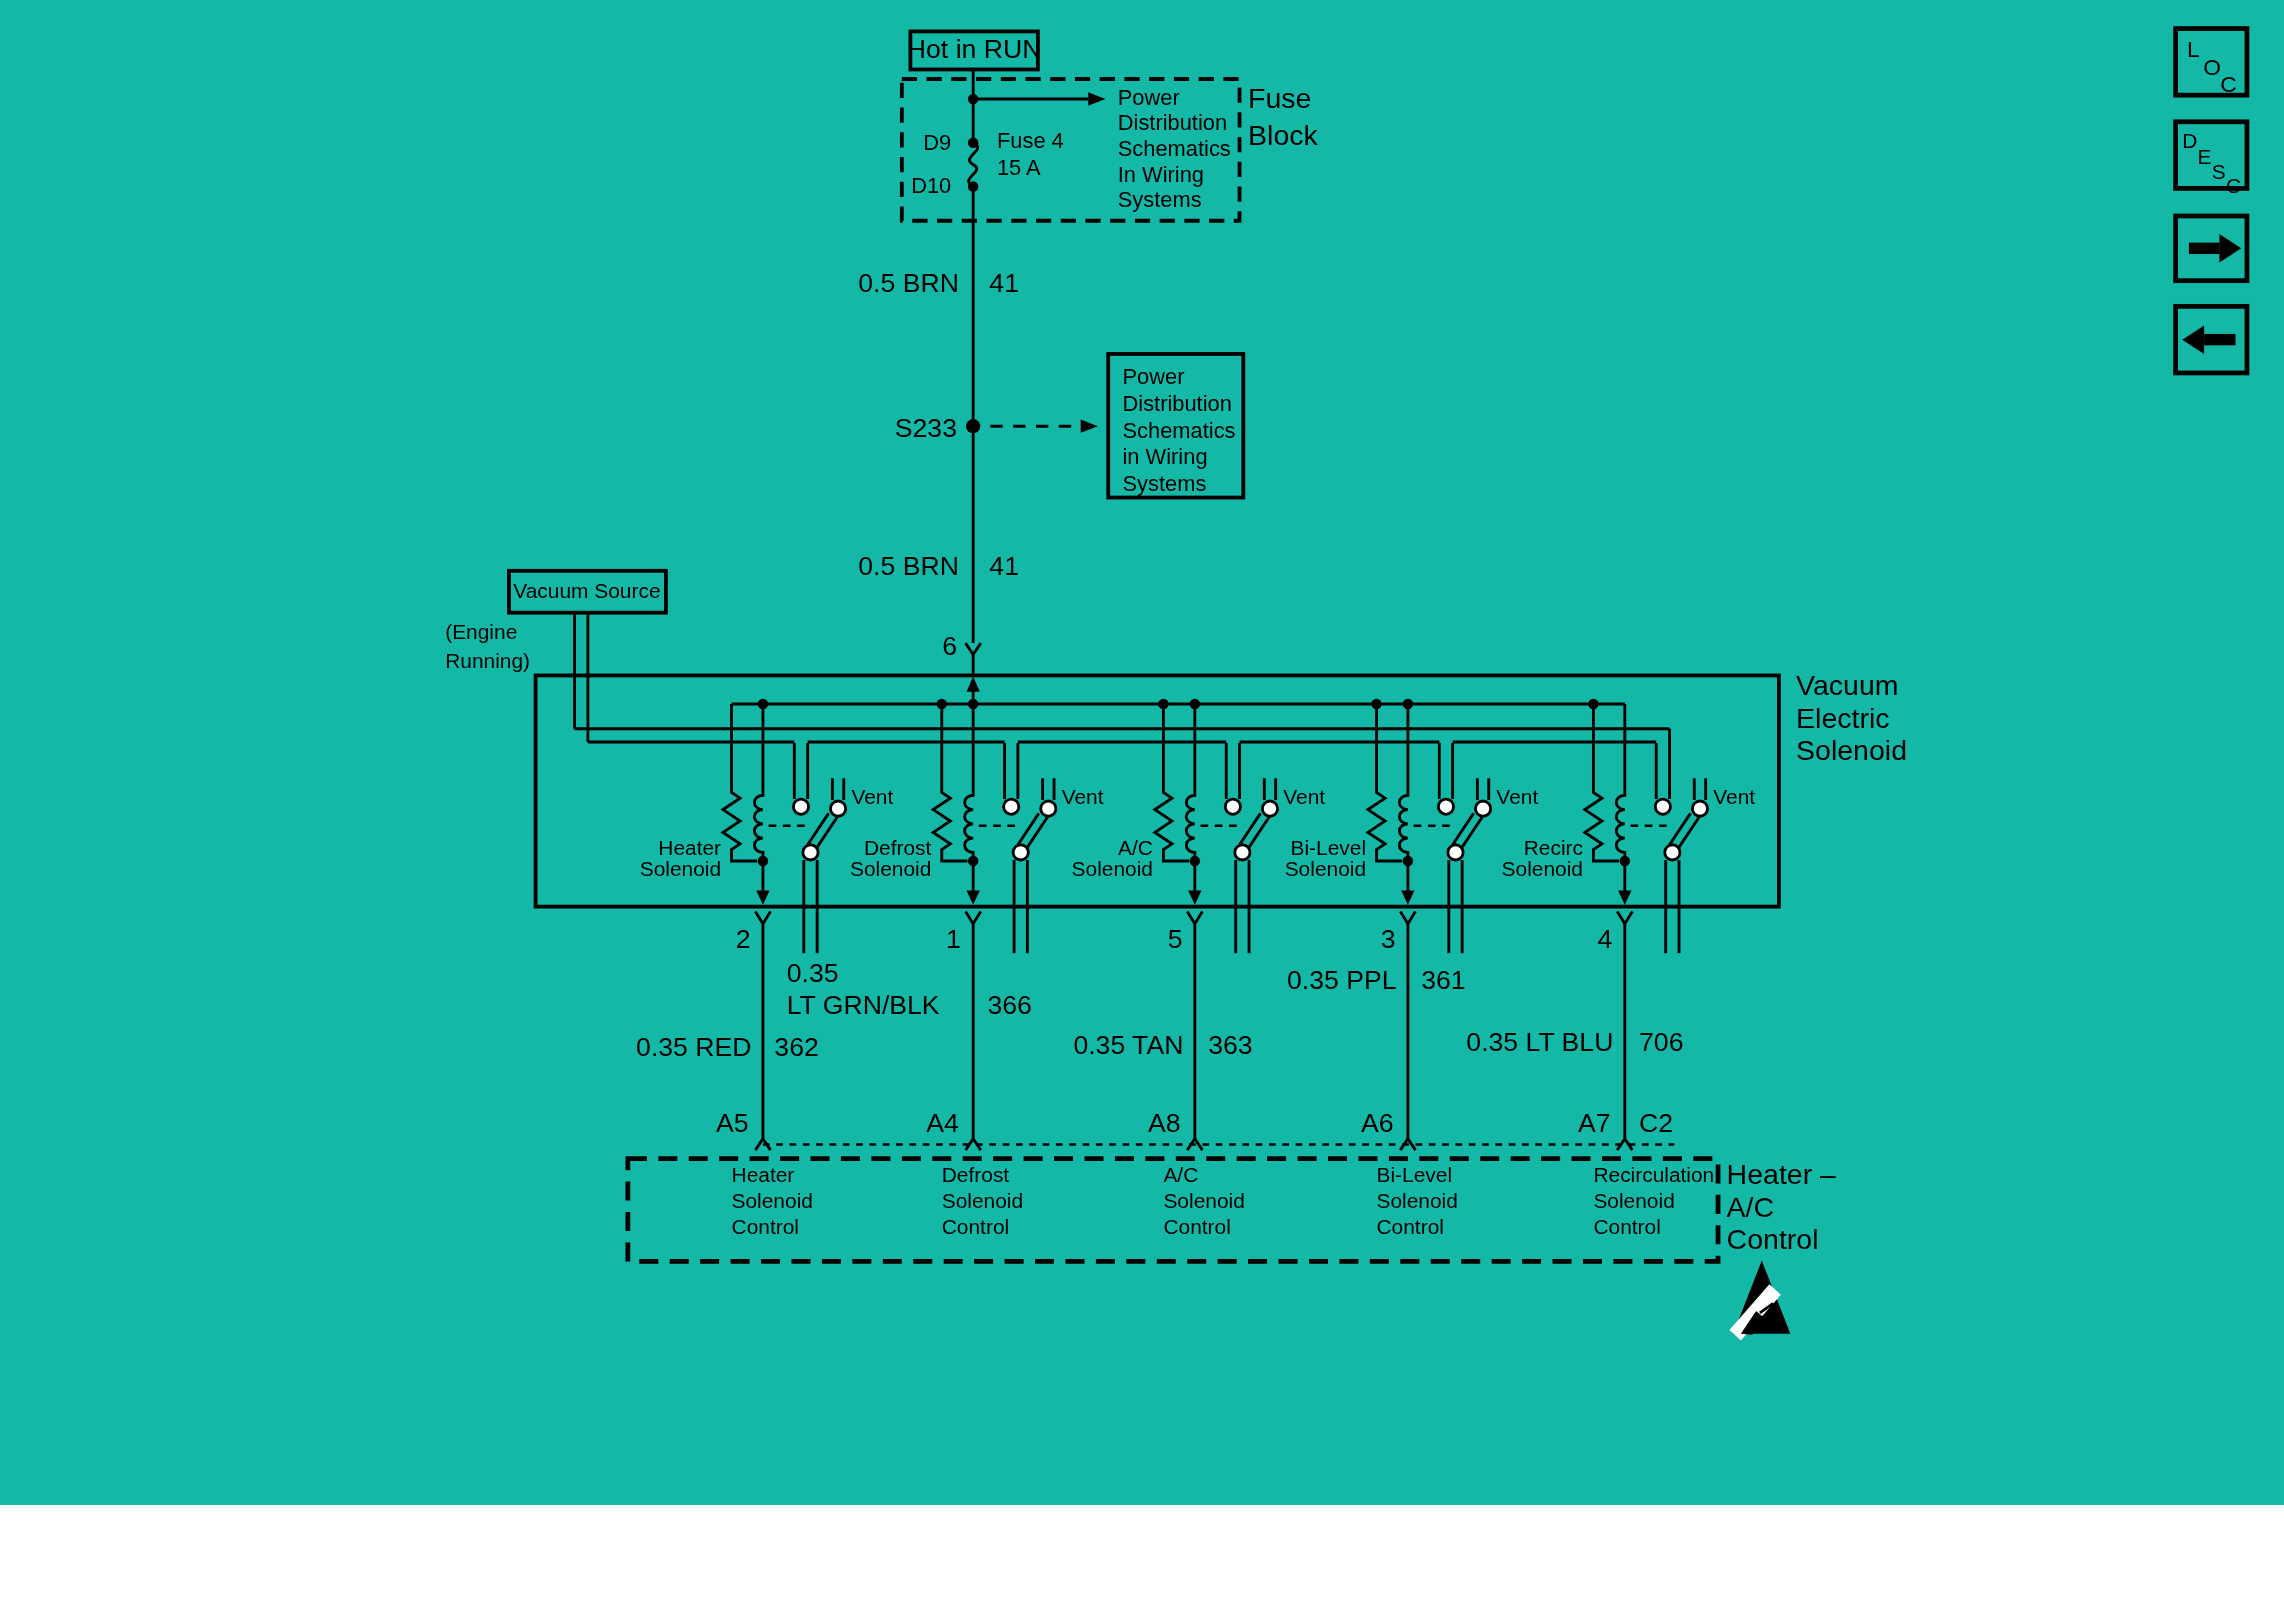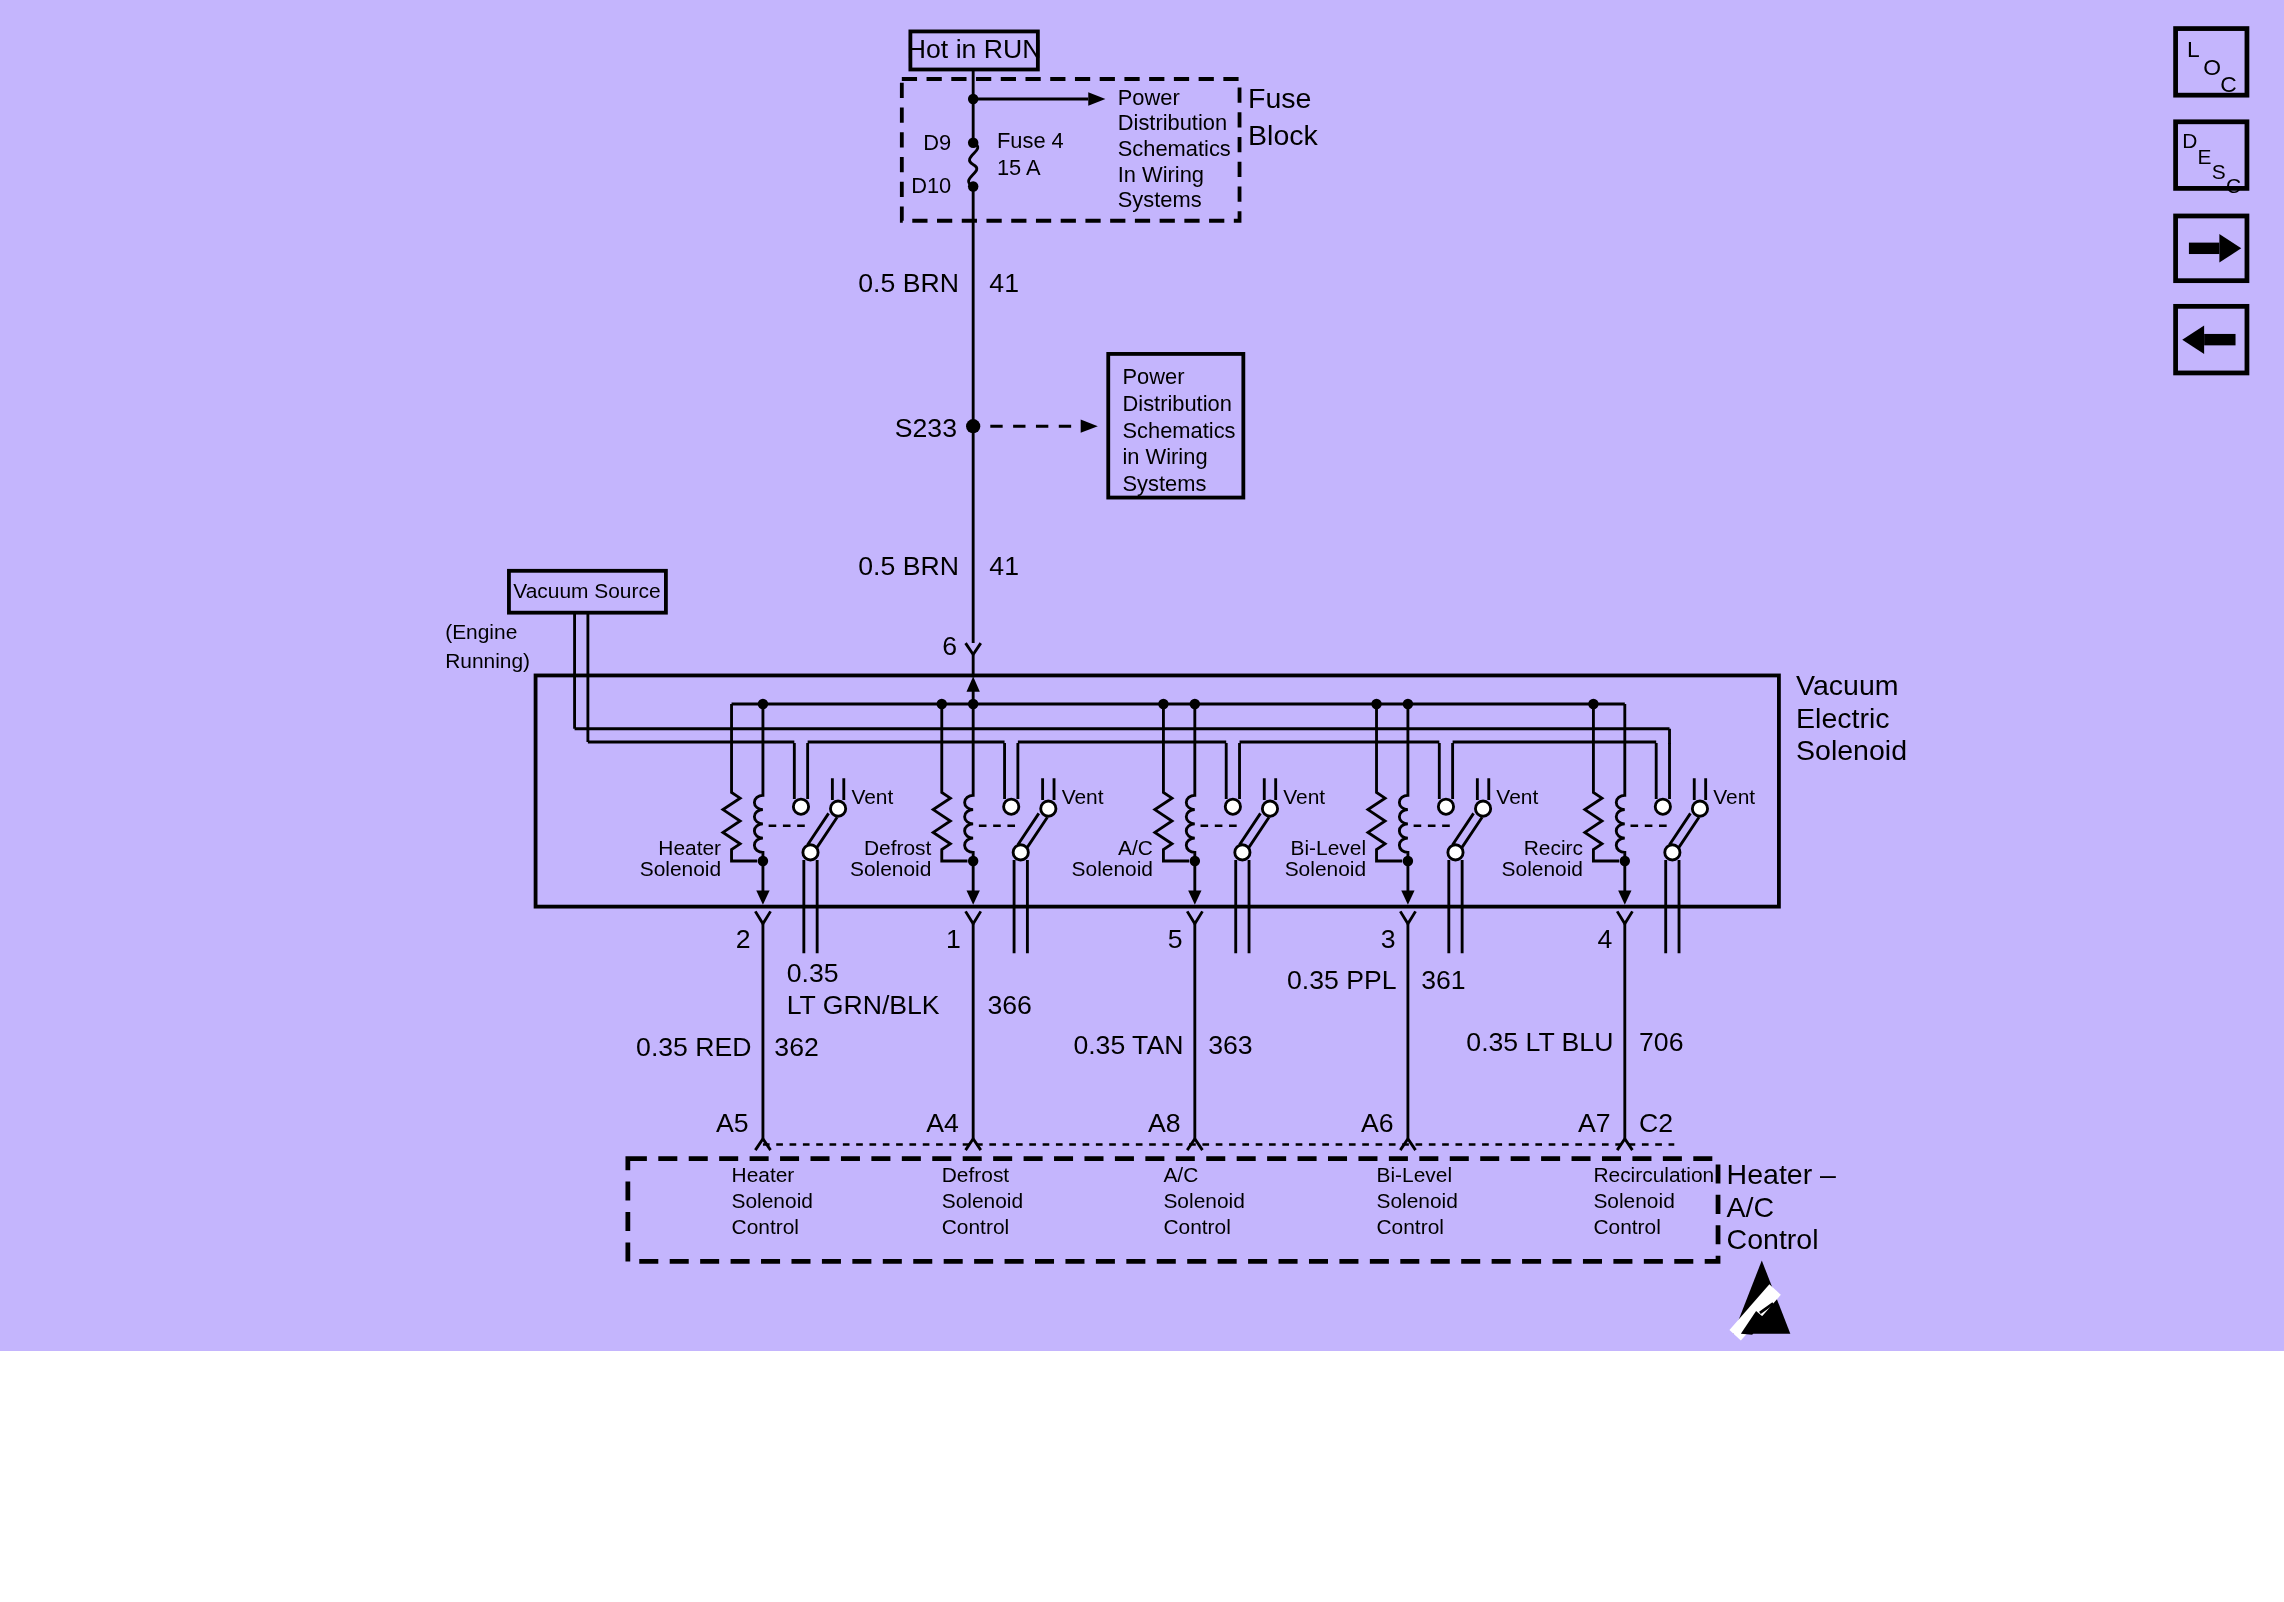--- a/index.html
+++ b/index.html
@@ -1,16 +1,16 @@
 <!DOCTYPE html>
 <html style="font-size:15px"><head>
 <meta charset="utf-8">
 <style>
   html,body{margin:0;padding:0;background:#ffffff;}
-  .stage{position:relative;width:2285px;height:1351px;background:#c4b5fd;overflow:hidden;}
+  .stage{position:relative;width:2285px;height:1505px;background:#14b8a6;overflow:hidden;}
   svg text{font-family:"Liberation Sans","DejaVu Sans",sans-serif;fill:#000;}
   .ln{stroke:#000;stroke-width:3;fill:none;}
   .ln2{stroke:#000;stroke-width:2.5;fill:none;}
   .bx{stroke:#000;stroke-width:4;fill:none;}
   .bx5{stroke:#000;stroke-width:5;fill:none;}
   .dot{fill:#000;stroke:none;}
   .arr{fill:#000;stroke:none;}
   .circ{stroke:#000;stroke-width:3;fill:#fff;}.t22{font-size:22px}.t23{font-size:23px}.t24{font-size:24px}
   .t28{font-size:28px}.t30{font-size:30px}
   .end{text-anchor:end}.mid{text-anchor:middle}

